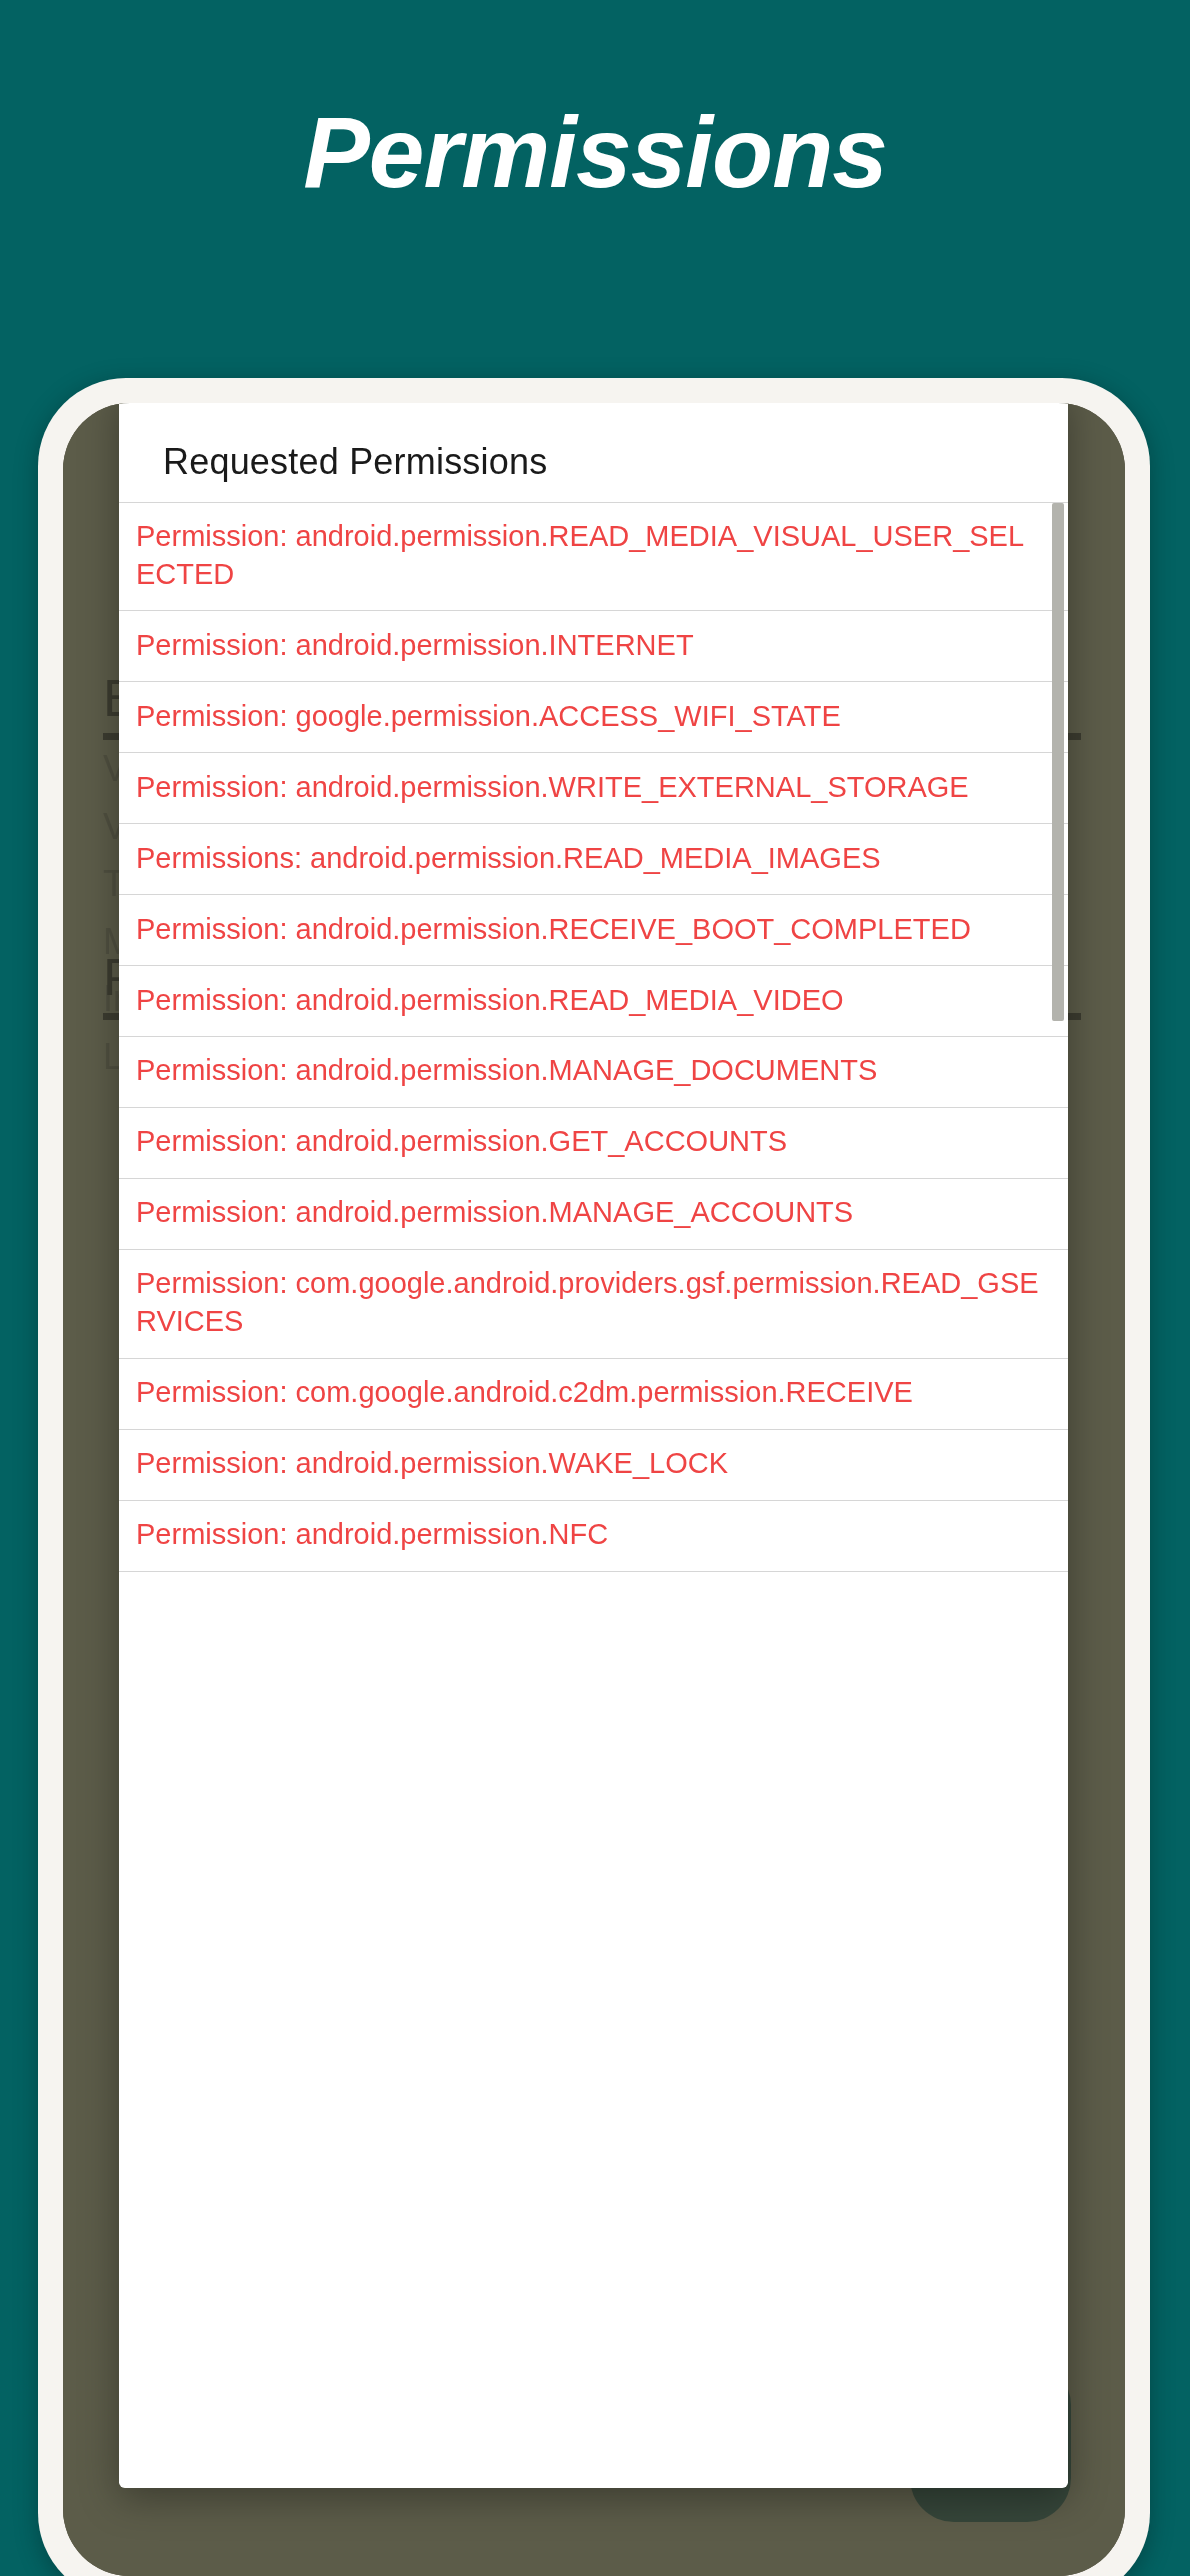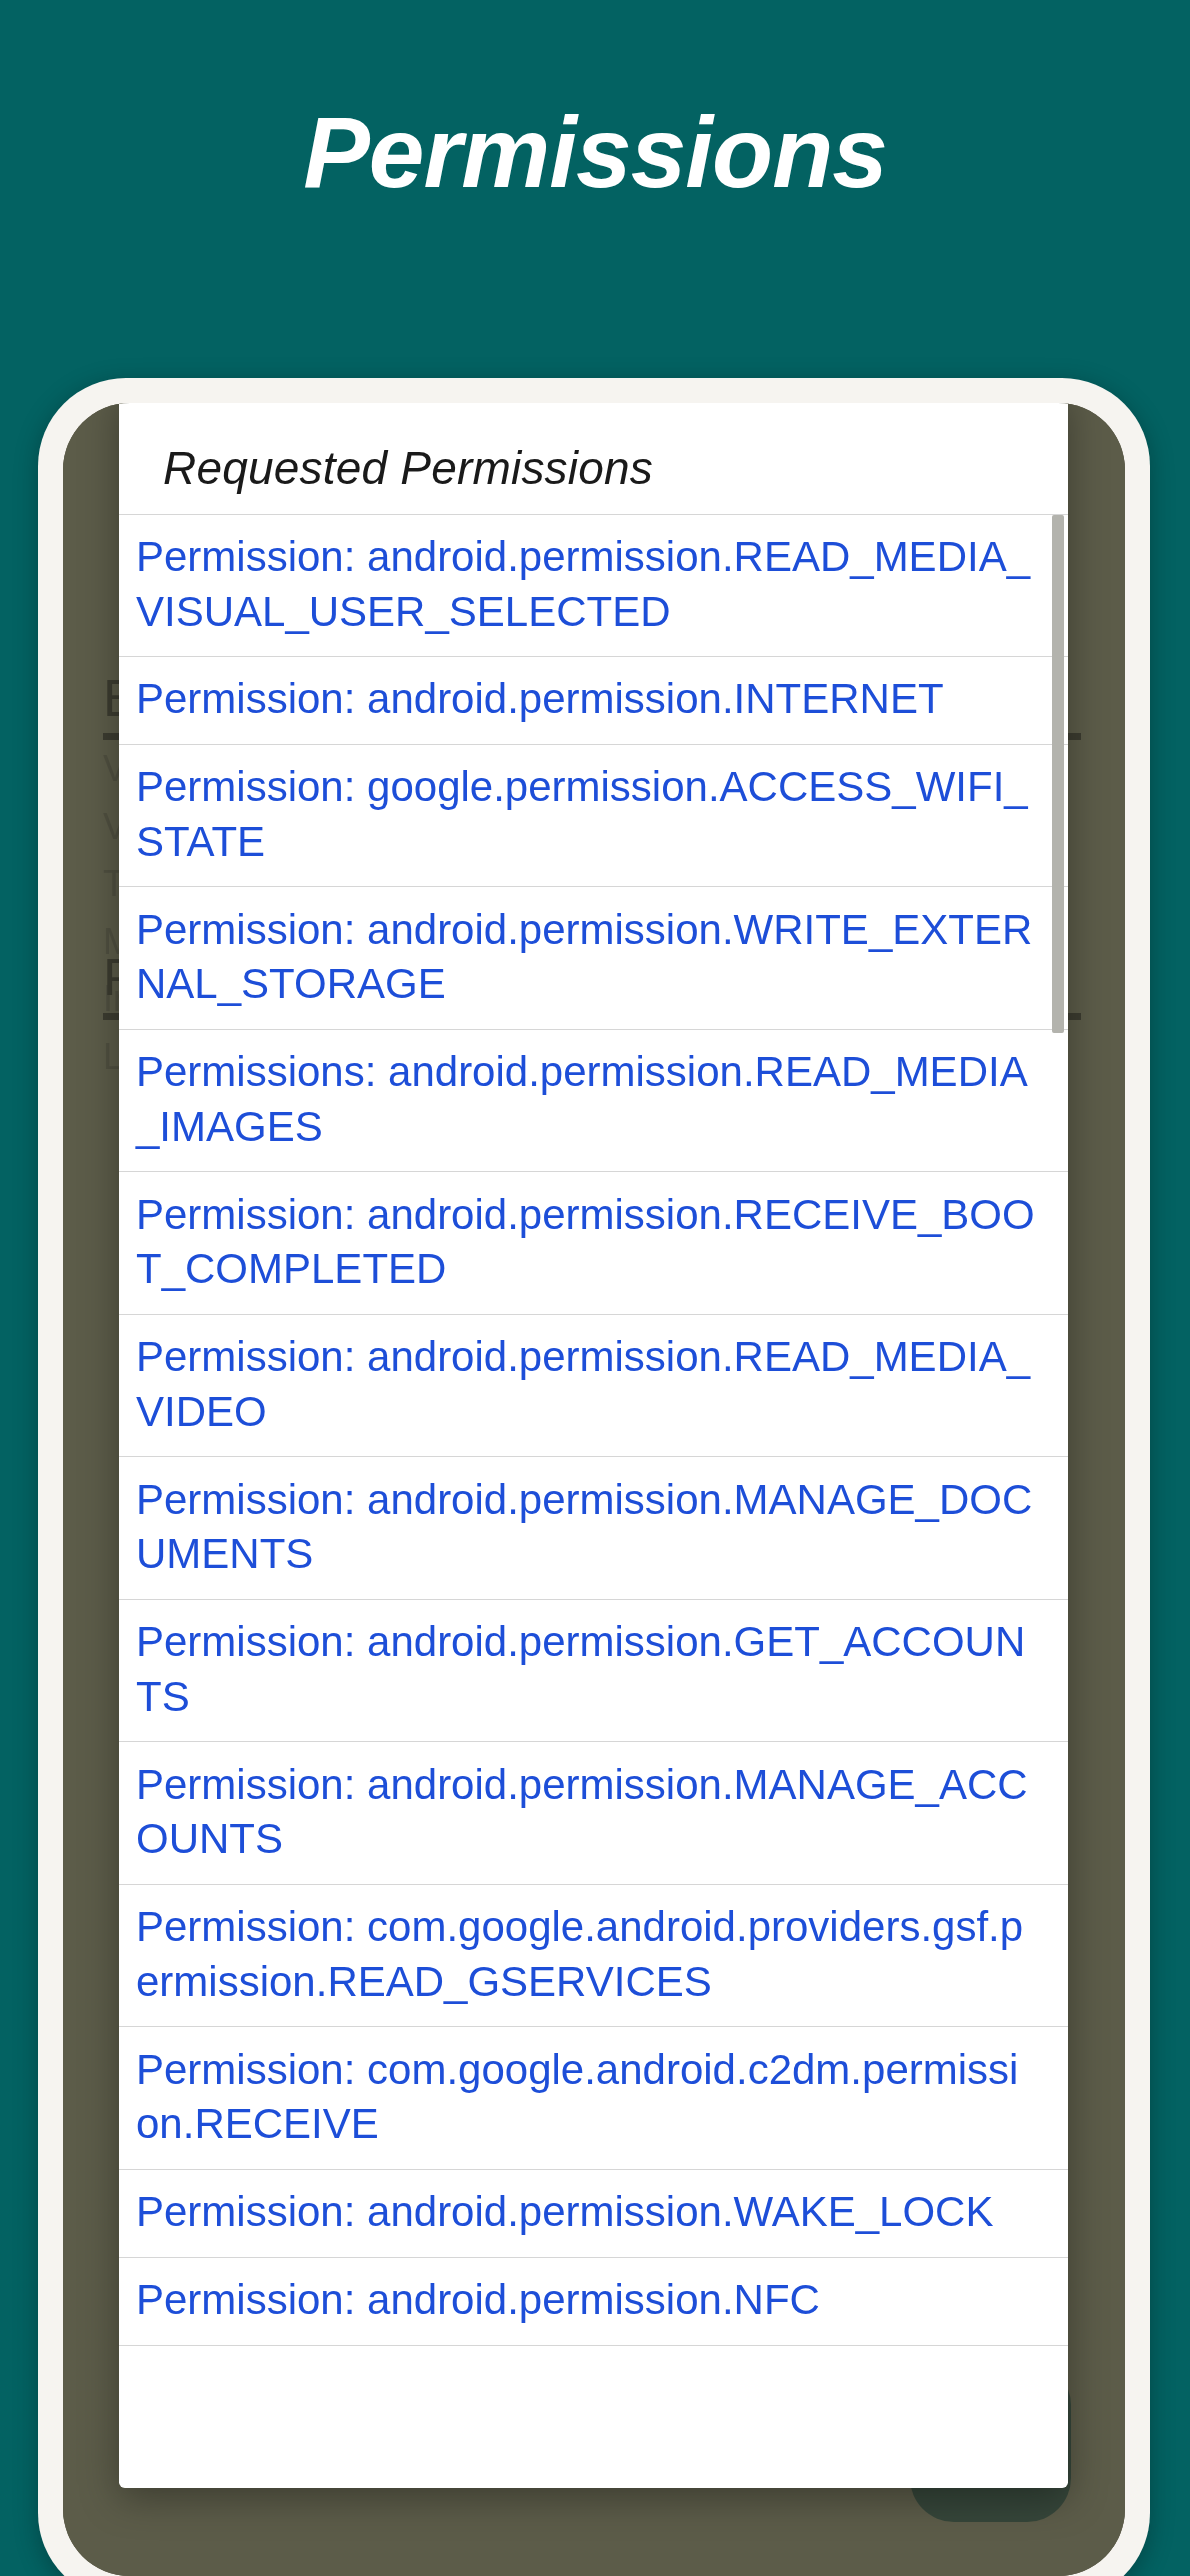--- a/index.html
+++ b/index.html
@@ -142,40 +142,39 @@
     border-radius: 5.8px;
     box-shadow: 0 9.6px 38px rgba(0,0,0,0.35);
     display: flex;
     flex-direction: column;
     overflow: hidden;
   }
 
   #dialog-title {
     flex: 0 0 auto;
     padding: 52px 44px 19px 44px;
-    font-size: 46px;
+    font-size: 36px;
     color: #1a1a1a;
     font-weight: normal;
     letter-spacing: 0.2px;
-    font-style: italic;
   }
 
   #permission-list {
     flex: 1 1 auto;
     position: relative;
     overflow: hidden;
     border-top: 1px solid #d6d6d6;
   }
 
   .permission-row {
     border-bottom: 1px solid #d6d6d6;
     padding: 15.3px 29px 17px 17px;
-    font-size: 42px;
+    font-size: 29px;
     line-height: 1.30;
-    color: #1d4ed8;
+    color: #ef4444;
     word-break: break-all;
     overflow-wrap: anywhere;
   }
 
   #list-scrollbar {
     position: absolute;
     top: 0;
     right: 3.8px;
     width: 12.5px;
     height: 518px;

